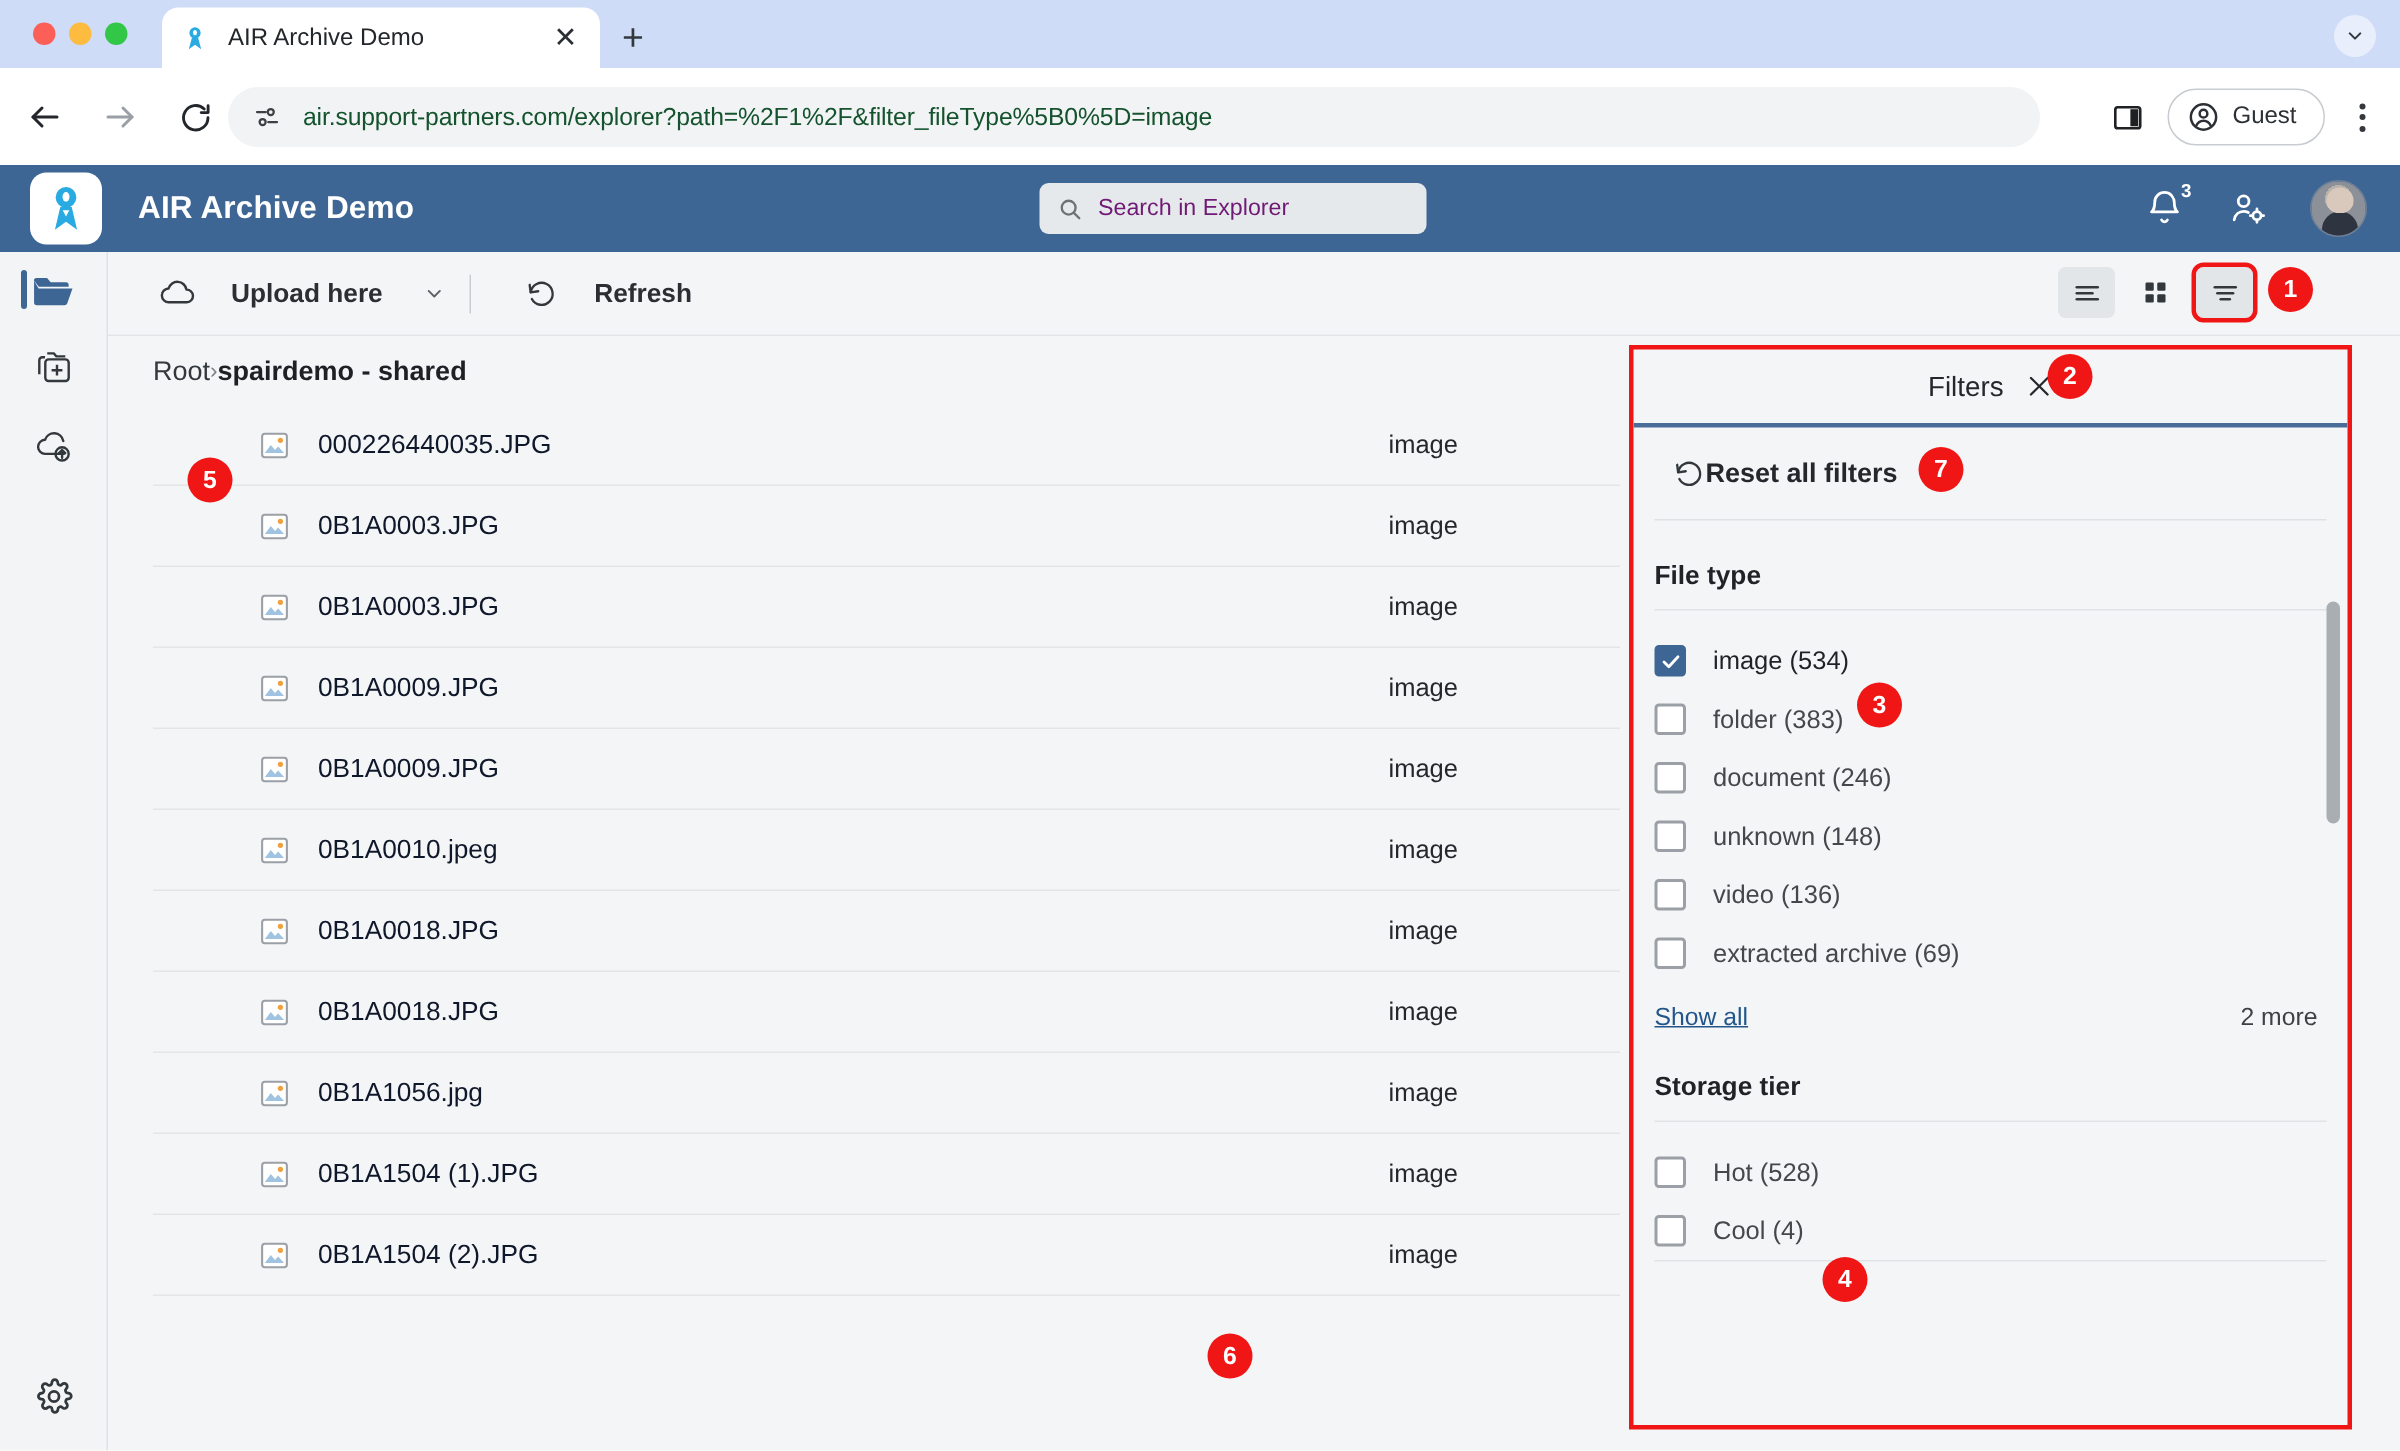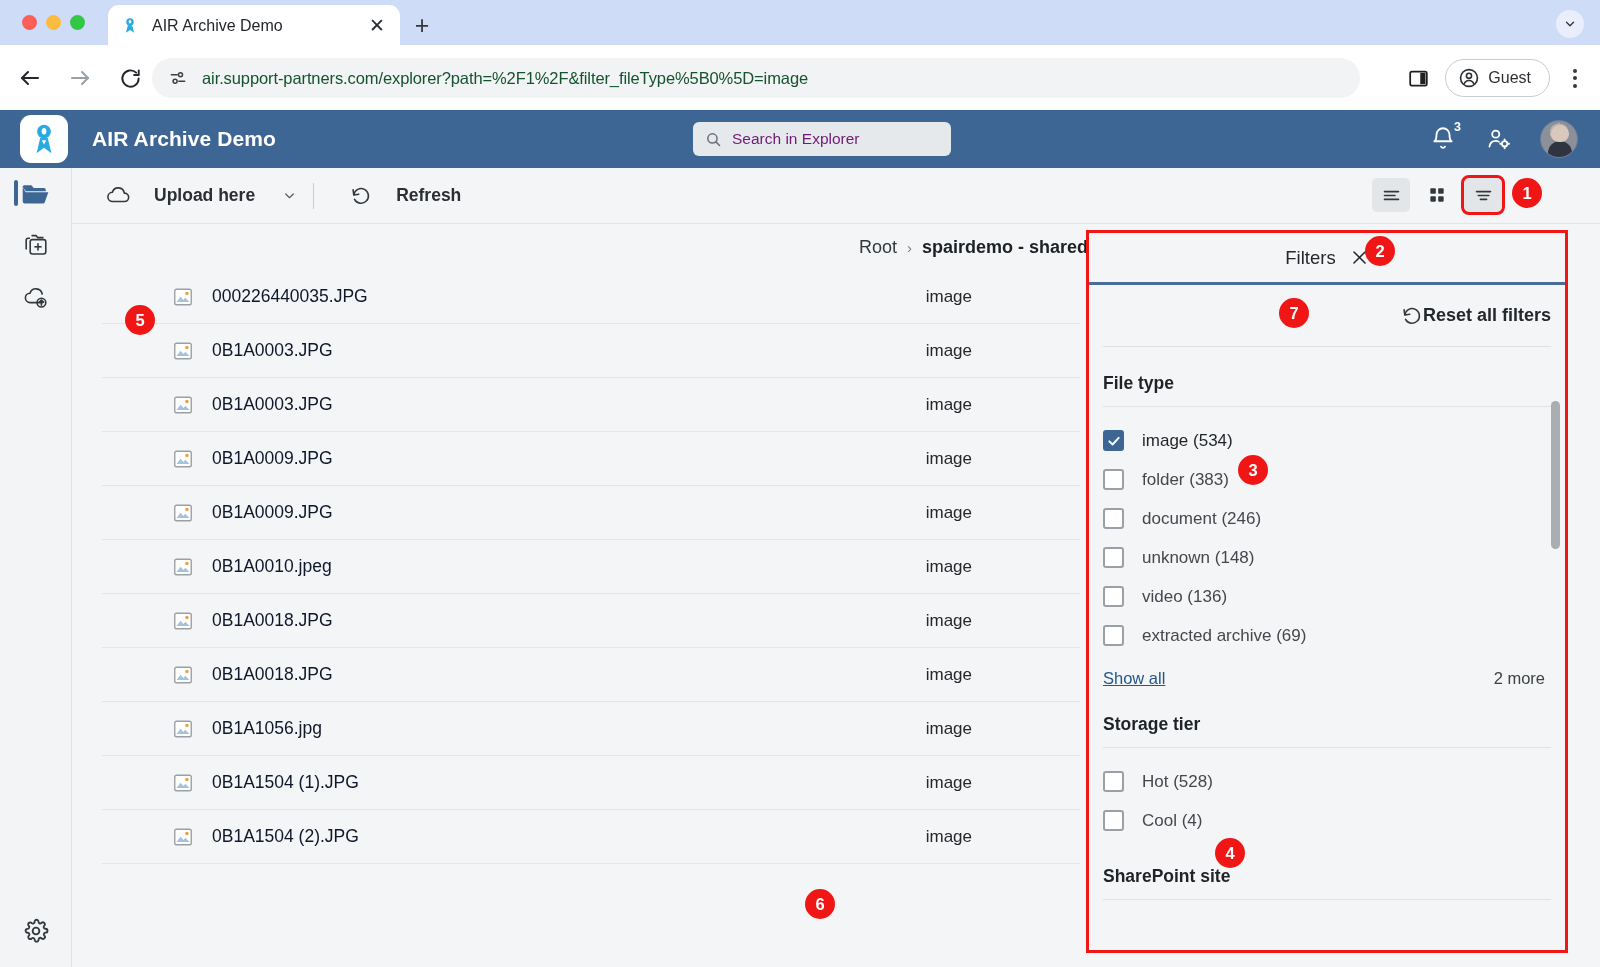--- a/index.html
+++ b/index.html
@@ -92,41 +92,41 @@
   .cmd-label { font-size: 17.5px; font-weight: bold; color: #2b2f33; }
   .cmd-caret { width: 28px; height: 30px; display: flex; align-items: center; justify-content: center; margin-left: 10px; }
   .cmd-sep { width: 1px; height: 26px; background: #c9cdd1; margin: 0 2px 0 10px; }
   .viewbtns { position: absolute; right: 98px; top: 10px; display: flex; align-items: center; gap: 8px; }
   .vbtn { width: 38px; height: 34px; border-radius: 5px; display: flex; align-items: center; justify-content: center; }
   .vbtn.sel { background: #e3e6e9; }
   .vbtn.boxed { background: #e3e6e9; outline: 3px solid #f01616; }
 
   
   .list-panel { position: absolute; left: 0; top: 56px; width: 1016px; height: 743px; overflow: hidden; }
-  .breadcrumb { display: flex; align-items: center; gap: 10px; height: 46px; padding-left: 30px; font-size: 18px; justify-content: flex-end; }
+  .breadcrumb { display: flex; align-items: center; height: 46px; padding-left: 30px; font-size: 18px; }
   .bc-root { color: #33383d; }
   .bc-sep { color: #7a8085; font-size: 15px; }
   .bc-cur { color: #1d2125; font-weight: bold; }
   .file-row { position: relative; display: flex; align-items: center; height: 54px;
     border-bottom: 1px solid #e3e5e7; margin-left: 30px; margin-right: 8px; }
   .file-icon { width: 22px; height: 22px; margin-left: 70px; flex: 0 0 22px; }
   .file-name { font-size: 17.5px; color: #0f172a; margin-left: 18px; }
   .file-type { position: absolute; right: 108px; font-size: 17px; color: #24282c; }
   .vscroll { position: absolute; left: 1062px; top: 396px; width: 9px; height: 200px; background: #a9aeb3; border-radius: 5px; }
 
   
   .filters {
     position: absolute; left: 1086px; top: 230px; width: 482px; height: 723px;
     background: #f4f5f6; border: 3px solid #f01616; overflow: hidden;
   }
   .f-head { height: 52px; display: flex; align-items: center; justify-content: center; gap: 14px;
     border-bottom: 3px solid #4a6c99; }
   .f-title { font-size: 18.5px; color: #24282c; }
   .f-reset { display: flex; align-items: center; height: 62px; padding-left: 12px;
-    border-bottom: 1px solid #dfe2e5; margin: 0 14px; justify-content: flex-end; }
+    border-bottom: 1px solid #dfe2e5; margin: 0 14px; }
   .f-reset-label { font-size: 18px; font-weight: bold; color: #24282c; }
   .f-section-title { font-size: 17.5px; font-weight: bold; color: #1f2327; padding: 26px 0 12px 14px; }
   .f-rule { height: 1px; background: #e0e3e6; margin: 0 14px; }
   .f-opt { display: flex; align-items: center; gap: 18px; height: 39px; padding-left: 14px; }
   .cbx { width: 21px; height: 21px; border: 2px solid #9aa0a6; border-radius: 3px; background: #fff;
     flex: 0 0 21px; display: flex; align-items: center; justify-content: center; }
   .cbx.on { background: #3e6695; border-color: #3e6695; }
   .f-opt-label { font-size: 17px; color: #44484c; }
   .f-opt.checked .f-opt-label { color: #1f2327; }
   .f-more { display: flex; align-items: center; justify-content: space-between; padding: 14px 20px 0 14px; }
@@ -556,21 +556,20 @@
         <div class="f-rule"></div>
         <div style="height: 14px;"></div>
         <div class="f-opt">
           <span class="cbx"></span>
           <span class="f-opt-label">Hot (528)</span>
         </div>
         <div class="f-opt">
           <span class="cbx"></span>
           <span class="f-opt-label">Cool (4)</span>
         </div>
-        <div class="f-section-title">SharePoint site</div>
         <div class="f-rule"></div>
       </div>
     <div class="f-scroll"></div>
   </div>
 
   <div class="anno" style="left:1512px; top:178px;">1</div>
   <div class="anno" style="left:1365px; top:236px;">2</div>
   <div class="anno" style="left:1238px; top:455px;">3</div>
   <div class="anno" style="left:1215px; top:838px;">4</div>
   <div class="anno" style="left:125px;  top:305px;">5</div>

